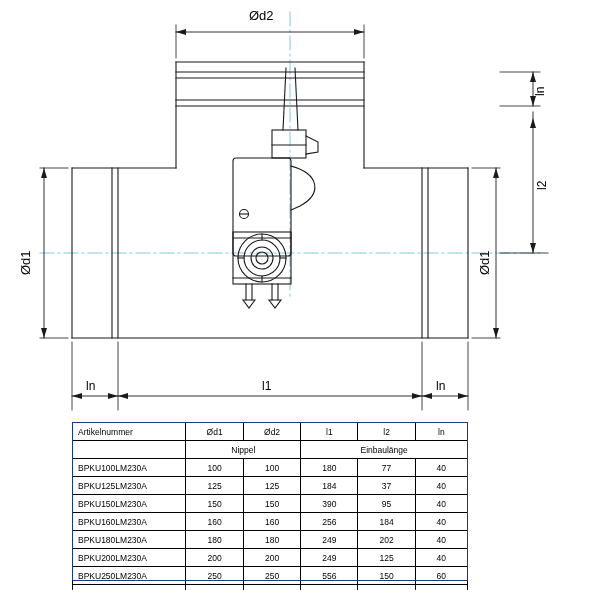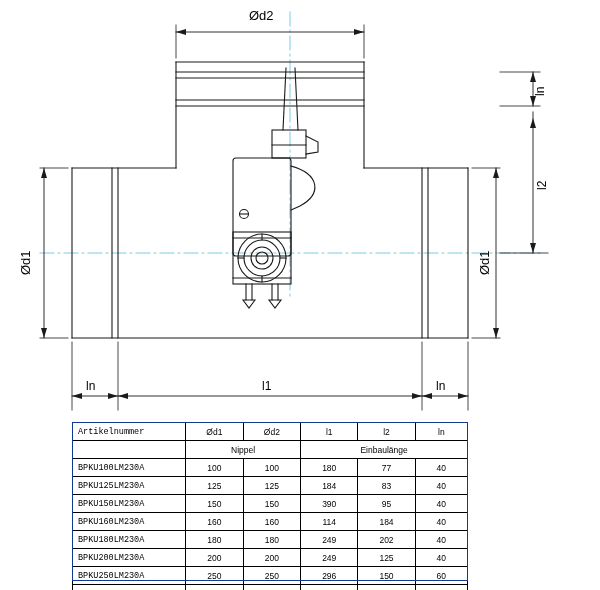--- a/index.html
+++ b/index.html
@@ -29,21 +29,20 @@
     padding:0 2px;
     text-align:center;
     font-weight:normal;
     line-height:16px;
   }
   table.spec th{font-weight:normal;}
   table.spec td.art,table.spec th.art{
     text-align:left;
     padding-left:5px;
     width:110px;
-    font-family:Liberation Mono, monospace;
   }
   table.spec .col-d1{width:57px;}
   table.spec .col-d2{width:57px;}
   table.spec .col-l1{width:57px;}
   table.spec .col-l2{width:57px;}
   table.spec .col-ln{width:52px;}
   .tbl-outer-border{
     position:absolute;
     left:72px;top:422px;
     width:396px;height:159px;
@@ -206,36 +205,36 @@
         <td>100</td>
         <td>180</td>
         <td>77</td>
         <td>40</td>
       </tr>
       <tr>
         <td class="art">BPKU125LM230A</td>
         <td>125</td>
         <td>125</td>
         <td>184</td>
-        <td>83</td>
+        <td>37</td>
         <td>40</td>
       </tr>
       <tr>
         <td class="art">BPKU150LM230A</td>
         <td>150</td>
         <td>150</td>
         <td>390</td>
         <td>95</td>
         <td>40</td>
       </tr>
       <tr>
         <td class="art">BPKU160LM230A</td>
         <td>160</td>
         <td>160</td>
-        <td>114</td>
+        <td>256</td>
         <td>184</td>
         <td>40</td>
       </tr>
       <tr>
         <td class="art">BPKU180LM230A</td>
         <td>180</td>
         <td>180</td>
         <td>249</td>
         <td>202</td>
         <td>40</td>
@@ -245,21 +244,21 @@
         <td>200</td>
         <td>200</td>
         <td>249</td>
         <td>125</td>
         <td>40</td>
       </tr>
       <tr>
         <td class="art">BPKU250LM230A</td>
         <td>250</td>
         <td>250</td>
-        <td>296</td>
+        <td>556</td>
         <td>150</td>
         <td>60</td>
       </tr>
       <tr>
         <td class="art">BPKU315LM230A</td>
         <td>315</td>
         <td>315</td>
         <td>363</td>
         <td>182</td>
         <td>60</td>

